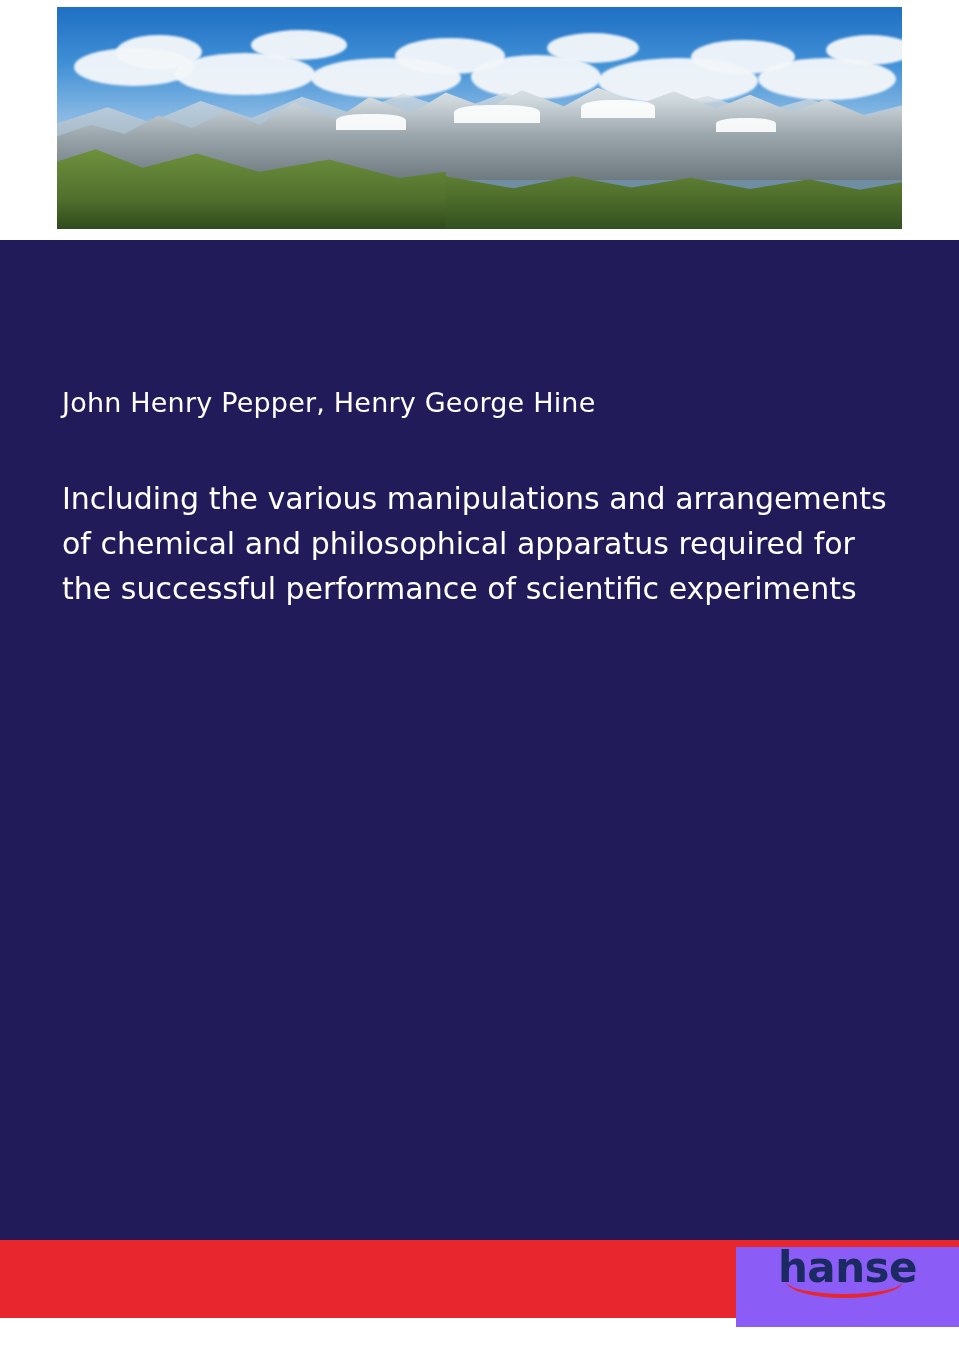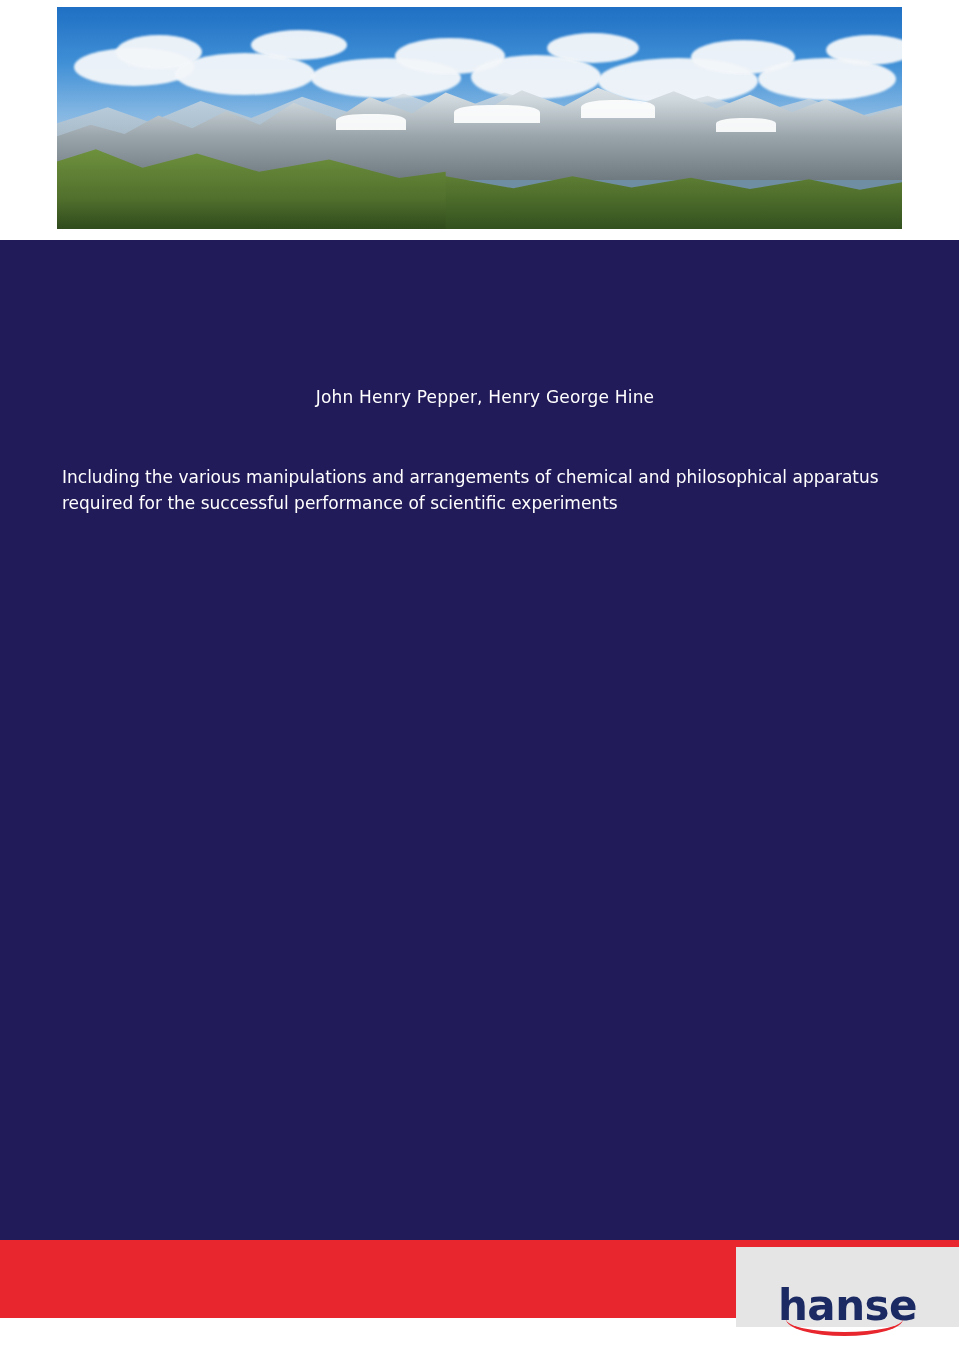--- a/index.html
+++ b/index.html
@@ -119,38 +119,37 @@
 
   .text-block {
     position: absolute;
     left: 62px;
     top: 147px;
     width: 846px;
   }
 
   .authors {
     color: #ffffff;
-    font-size: 17px;
+    font-size: 27px;
     letter-spacing: 0.2px;
     margin: 0 0 58px 0;
     font-weight: 400;
-    text-align: center;
   }
 
   .title {
     color: #ffffff;
     font-size: 35px;
     font-weight: bold;
     margin: 0 0 38px 0;
     letter-spacing: 0.2px;
   }
 
   .subtitle {
     color: #ffffff;
-    font-size: 17px;
+    font-size: 30px;
     line-height: 1.50;
     font-weight: 400;
     margin: 0;
     max-width: 840px;
   }
 
   
   .red-band {
     position: absolute;
     left: 0;
@@ -169,23 +168,23 @@
     background: #ffffff;
   }
 
   
   .logo-box {
     position: absolute;
     left: 736px;
     top: 1247px;
     width: 223px;
     height: 80px;
-    background: #e5e5e5;
+    background: #8b5cf6;
     display: flex;
-    align-items: flex-end;
+    align-items: flex-start;
     justify-content: center;
   }
   .logo-inner {
     position: relative;
     text-align: center;
   }
   .logo-word {
     font-family: "DejaVu Sans", sans-serif;
     font-weight: bold;
     font-size: 42px;

